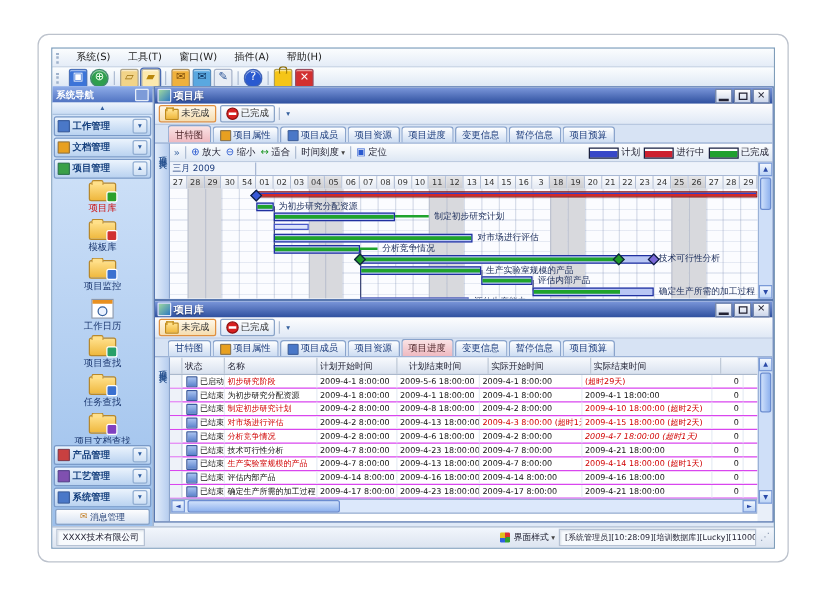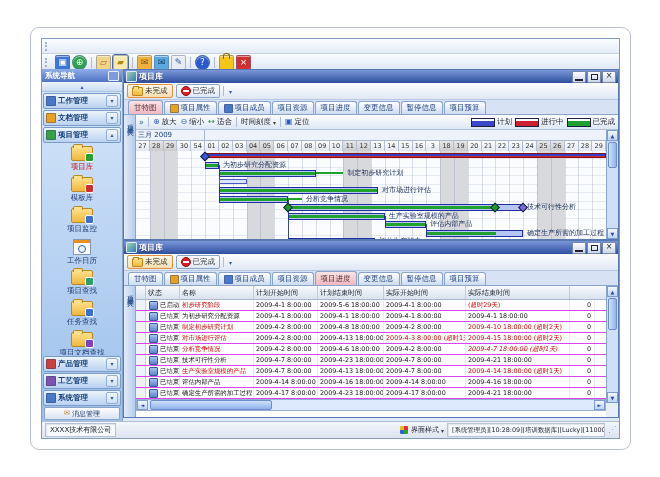--- a/index.html
+++ b/index.html
@@ -76,21 +76,21 @@
           background:linear-gradient(#fdfdfe,#dfe8f5);border-bottom:1px solid #b8c8e0;}
   .fbtn{display:flex;align-items:center;gap:2px;height:12px;padding:0 4px;border-radius:2px;font-size:7.5px;color:#333;}
   .factive{border:1px solid #e09040;background:linear-gradient(#fff8e8,#f5ddb0);}
   .fnormal{border:1px solid #8aa4c8;background:linear-gradient(#ffffff,#dde8f6);}
   .fold-g{width:9px;height:7px;border:1px solid #c08a18;border-radius:1px;background:linear-gradient(#ffe08a,#f0b83c);position:relative;flex:none;}
   .fold-g::before{content:"";position:absolute;top:-2px;left:0;width:4px;height:2px;background:#ffe08a;border:1px solid #c08a18;border-bottom:none;}
   .noent-g{width:8px;height:8px;border-radius:50%;background:#d82020;border:1px solid #901010;position:relative;flex:none;}
   .noent-g::after{content:"";position:absolute;left:1px;right:1px;top:3px;height:2px;background:#fff;}
   .vsep{width:1px;height:10px;background:#aebdd3;}
   .morebtn{font-size:6px;color:#35609e;padding:0 2px;}
-  .tabrow{flex:none;height:14px;display:flex;align-items:flex-end;gap:1px;padding-left:4px;
+  .tabrow{flex:none;height:14px;display:flex;align-items:flex-end;gap:1px;padding-left:10px;
           background:#d7e3f4;border-bottom:1px solid #8aa4cc;}
   .tab{height:12px;padding:0 5px;border:1px solid #8aa4cc;border-bottom:none;border-radius:3px 3px 0 0;
        background:linear-gradient(#ffffff,#ccdcf2);font-size:7.5px;color:#1c3c7c;display:flex;align-items:center;gap:2px;}
   .tab.tactive{height:13px;background:linear-gradient(#fae3e5,#efb9c0);color:#50282c;}
   .tabico{width:7px;height:7px;border-radius:1px;border:1px solid rgba(60,80,120,.5);flex:none;}
   
   .gz,.tz{flex:1;display:flex;min-height:0;}
   .vstrip{width:12px;flex:none;background:linear-gradient(90deg,#e2ecfa,#b6cdef);border-right:1px solid #8aa4cc;
           writing-mode:vertical-rl;font-size:7px;color:#26508e;padding-top:4px;letter-spacing:1px;box-sizing:border-box;}
   .gmain{flex:1;display:flex;flex-direction:column;min-width:0;}
@@ -165,20 +165,27 @@
   .gripdots{font-size:8px;color:#8a98b0;line-height:8px;}
 </style>
 </head>
 <body>
 
 <div class="frame">
  <div class="app">
 
   <div class="menubar">
     <span class="grip"></span>
+    <span id="menu-items" style="display:flex;">
+          <span class="mitem">系统(S)</span>
+          <span class="mitem">工具(T)</span>
+          <span class="mitem">窗口(W)</span>
+          <span class="mitem">插件(A)</span>
+          <span class="mitem">帮助(H)</span>
+        </span>
   </div>
 
   <div class="toolbar">
     <span class="grip"></span>
     <span id="tb-icons" style="display:flex;align-items:center;">
           <span class="tbico" style="background: rgb(60, 116, 216); color: rgb(255, 255, 255);">▣</span>
           <span class="tbico round" style="background: rgb(47, 158, 78); color: rgb(234, 255, 234);">⊕</span>
           <span class="tsep"></span>
           <span class="tbico" style="background: rgb(242, 212, 136); color: rgb(154, 112, 16);">▱</span>
           <span class="tbico pressed" style="background: rgb(252, 233, 174); color: rgb(184, 134, 11);">▰</span>
@@ -557,21 +564,21 @@
             </span>
           </div>
       <div class="tz">
         <div class="vstrip">项目文件夹</div>
         <div class="tmain">
           <div class="thead" id="t-head">
                 <div class="thc" style="width: 10px;"></div>
                 <div class="thc" style="width: 34px;">状态</div>
                 <div class="thc" style="width: 74px;">名称</div>
                 <div class="thc" style="width: 64px;">计划开始时间</div>
-                <div class="thc" style="width: 66px;">计划结束时间</div>
+                <div class="thc" style="width: 66px; margin-left: 7px;">计划结束时间</div>
                 <div class="thc" style="width: 82px;">实际开始时间</div>
                 <div class="thc" style="width: 104px;">实际结束时间</div>
                 <div class="thc" style="width: 25px; margin-left: 48px;">预算</div>
                 <div class="thc" style="width: 14px;">成</div>
               </div>
           <div id="t-rows">
                 <div class="trow">
                   <div class="tc selc" style="width: 10px;"></div>
                   <div class="tc" style="width: 34px;">
                     <span class="sico"></span>

